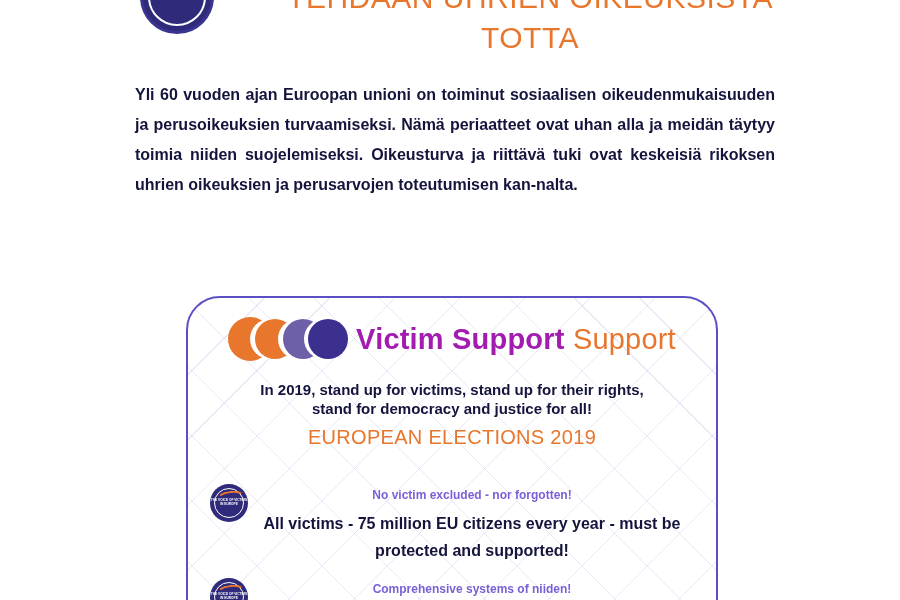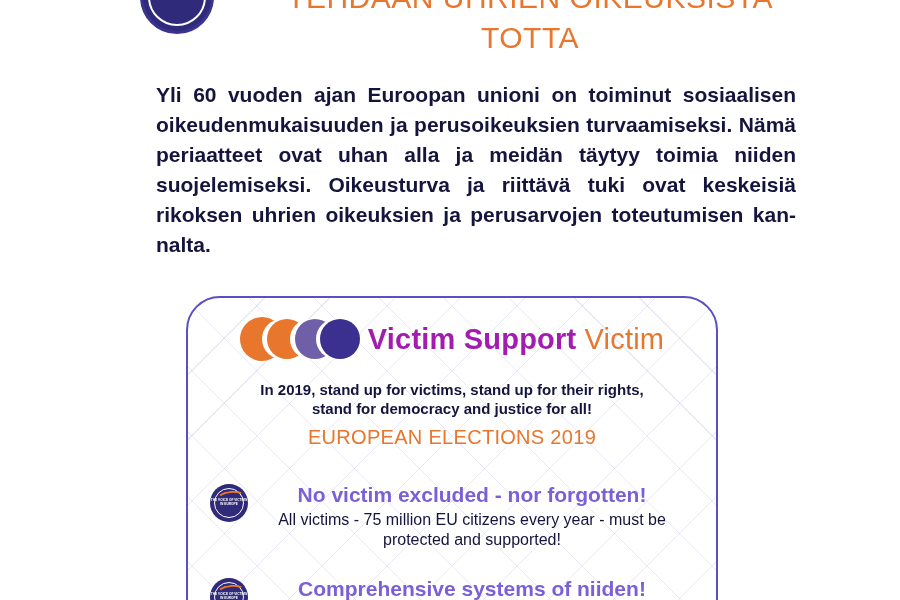--- a/index.html
+++ b/index.html
@@ -83,27 +83,26 @@
     white-space: pre-line;
   }
 
   
   .intro {
     position: absolute;
     left: 135px;
     top: 80px;
     width: 640px;
     color: #14143c;
-    font-size: 21px;
+    font-size: 16px;
     line-height: 30px;
     font-weight: bold;
     text-align: justify;
     text-justify: inter-word;
     hyphens: manual;
-    margin-left: 21px;
   }
 
   
   .poster {
     position: absolute;
     left: 186px;
     top: 296px;
     width: 528px;
     height: 330px;
     background: #ffffff;
@@ -236,34 +235,34 @@
     border-bottom: 2px solid transparent;
     transform: rotate(-6deg);
   }
   .point .ptitle {
     position: absolute;
     left: 70px;
     right: 30px;
     top: 0;
     text-align: center;
     color: #7b5fd6;
-    font-size: 21px;
+    font-size: 12px;
     line-height: 22px;
     font-weight: bold;
   }
   .point .pbody {
     position: absolute;
     left: 70px;
     right: 30px;
     top: 26px;
     text-align: center;
     color: #14143c;
     font-size: 16px;
-    line-height: 20px;
-    font-weight: normal;
+    line-height: 27px;
+    font-weight: bold;
   }
 
   .p1 { top: 186px; }
   .p2 { top: 280px; }
 </style>
 </head>
 <body>
 
 <div class="header">
   <div class="header-logo">
@@ -288,21 +287,21 @@
         <i class="bm1"></i>
           <i class="bm2"></i>
           <i class="bm3"></i>
           <i class="bm4"></i>
           <i class="bm5"></i>
           <i class="bm6"></i>
           <i class="bm7"></i>
       </div>
       <div class="brand-text">
         <span class="b1">Victim Support</span>
-        <span class="b2">Victim</span>
+        <span class="b2">Support</span>
       </div>
     </div>
 
     <div class="poster-lead">In 2019, stand up for victims, stand up for their rights, stand for democracy and justice for all!</div>
     <div class="poster-title">EUROPEAN ELECTIONS 2019</div>
 
     <div class="point p1">
       <div class="badge">
         <div class="ring"></div>
         <div class="sw"></div>

